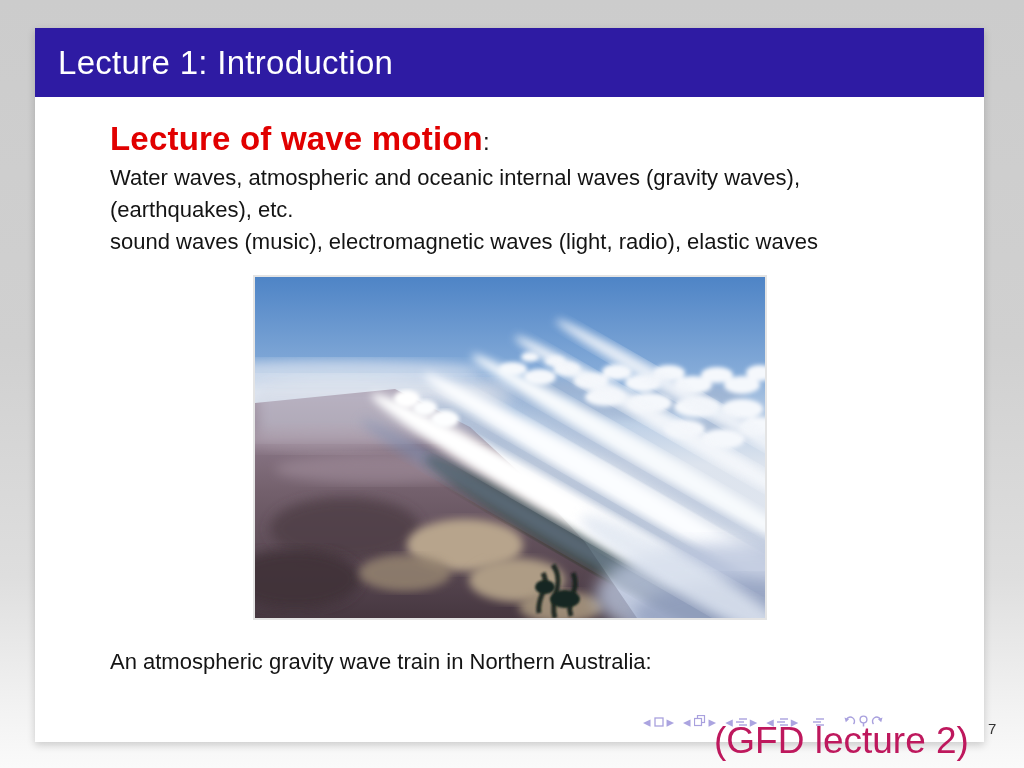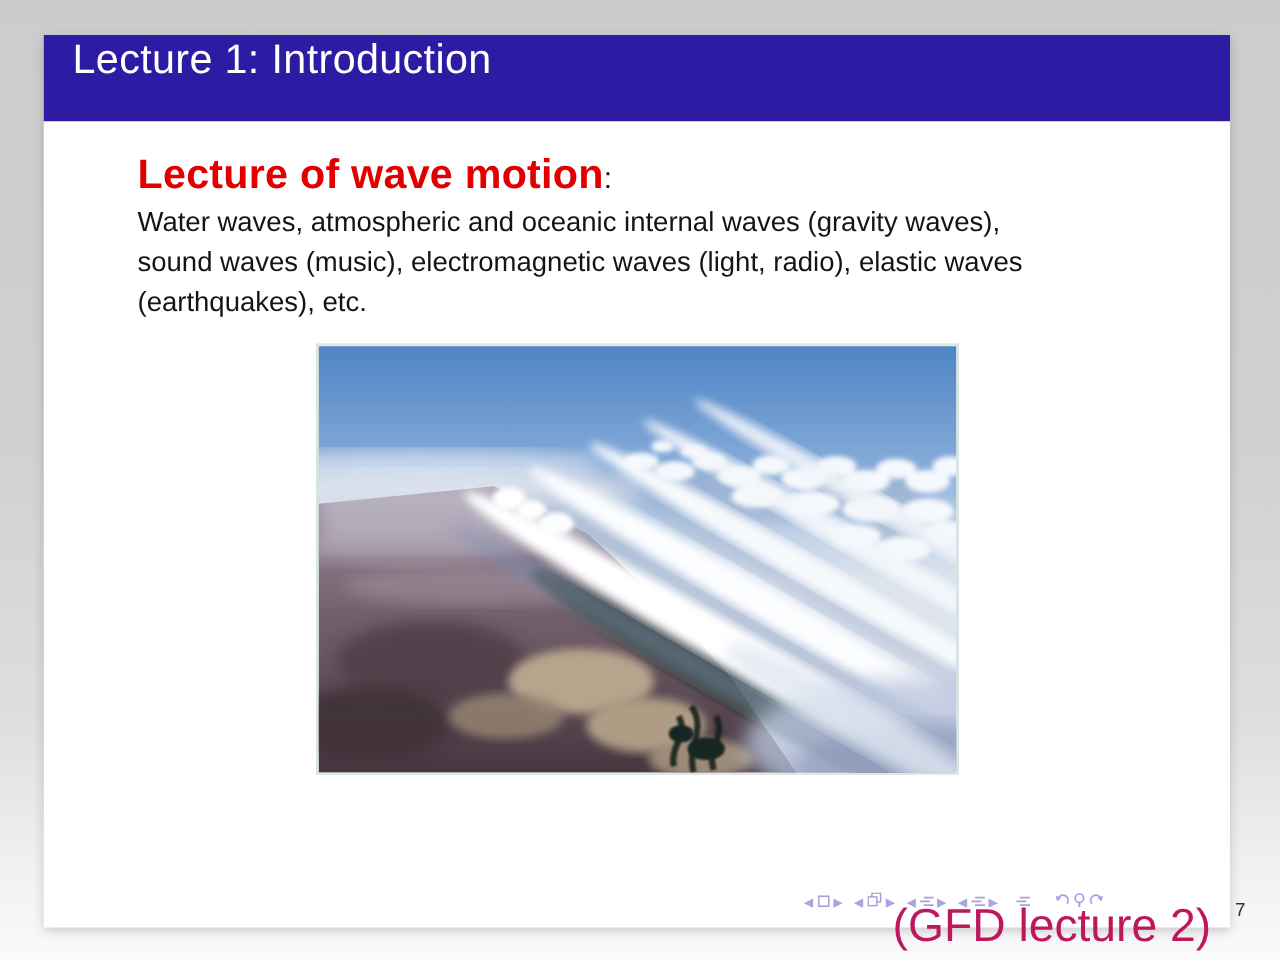--- a/index.html
+++ b/index.html
@@ -7,21 +7,21 @@
     width:1024px;height:768px;position:relative;overflow:hidden;
     background:linear-gradient(180deg,#cccccc 0%,#d0d0d0 45%,#dedede 75%,#f2f2f2 92%,#fafafa 100%);
     font-family:"Liberation Sans",sans-serif;
   }
   .page{
     position:absolute;left:35px;top:28px;width:949px;height:714px;
     background:#ffffff;box-shadow:0 3px 8px rgba(0,0,0,.18);
   }
   .titlebar{
     position:absolute;left:0;top:0;width:100%;height:69px;
-    background:#2e1ba3;display:flex;
+    background:#2e1ba3;display:flex;align-items:center;
   }
   .titlebar .title{color:#ffffff;font-size:33px;padding-left:23px;font-weight:400;letter-spacing:.3px;}
   .heading{position:absolute;left:75px;top:92px;font-size:33px;font-weight:700;color:#e10000;letter-spacing:.2px;}
   .heading .colon{color:#141414;font-weight:400;font-size:24px;}
   .bodytext{position:absolute;left:75px;top:134px;font-size:22px;line-height:32px;color:#141414;}
   .caption{position:absolute;left:75px;top:618px;font-size:22px;line-height:31px;color:#141414;}
   .photo{
     position:absolute;left:218px;top:247px;width:510px;height:341px;
     border:2px solid #e4e4e4;background:#9cc;
   }
@@ -42,22 +42,22 @@
 <div class="page">
 
   <div class="titlebar">
     <span class="title">Lecture 1: Introduction</span>
   </div>
 
   <div class="heading"><span>Lecture of wave motion</span><span class="colon">:</span></div>
 
   <div class="bodytext">
     <div>Water waves, atmospheric and oceanic internal waves (gravity waves),</div>
+    <div>(earthquakes), etc.</div>
     <div>sound waves (music), electromagnetic waves (light, radio), elastic waves</div>
-    <div>(earthquakes), etc.</div>
   </div>
 
   <div class="photo">
     <svg width="510" height="341" viewBox="0 0 510 341" xmlns="http://www.w3.org/2000/svg">
       <defs>
         <linearGradient id="sky" x1="0" y1="0" x2="0" y2="1">
           <stop offset="0" stop-color="#4e84c6"></stop>
           <stop offset="0.28" stop-color="#85abd8"></stop>
           <stop offset="0.42" stop-color="#bccfe6"></stop>
           <stop offset="0.55" stop-color="#dde4ee"></stop>
@@ -148,20 +148,21 @@
       <ellipse cx="170" cy="131" rx="12" ry="8" fill="#fdfeff" filter="url(#b2)"></ellipse>
       <ellipse cx="190" cy="142" rx="14" ry="9" fill="#fdfeff" filter="url(#b2)"></ellipse>
 
       <ellipse cx="480" cy="318" rx="140" ry="52" fill="#b9c4dc" opacity="0.8" filter="url(#b8)"></ellipse>
       <ellipse cx="502" cy="340" rx="125" ry="38" fill="#8291b4" opacity="0.6" filter="url(#b8)"></ellipse>
       <ellipse cx="430" cy="300" rx="120" ry="18" fill="#dfe6f1" opacity="0.8" filter="url(#b6)" transform="rotate(30 430 300)"></ellipse>
     </svg>
   </div>
 
   <div class="caption">
+    <div>An atmospheric gravity wave train in Northern Australia:</div>
   </div>
 
   <div class="navbar">
     <span class="navgroup">
       <span class="nav-arrow">◂</span>
       <span><svg width="10" height="10">
             <rect x="1" y="1" width="8" height="8" fill="none" stroke="#a9a1de" stroke-width="1.3"></rect>
           </svg></span>
       <span class="nav-arrow">▸</span>
     </span>

